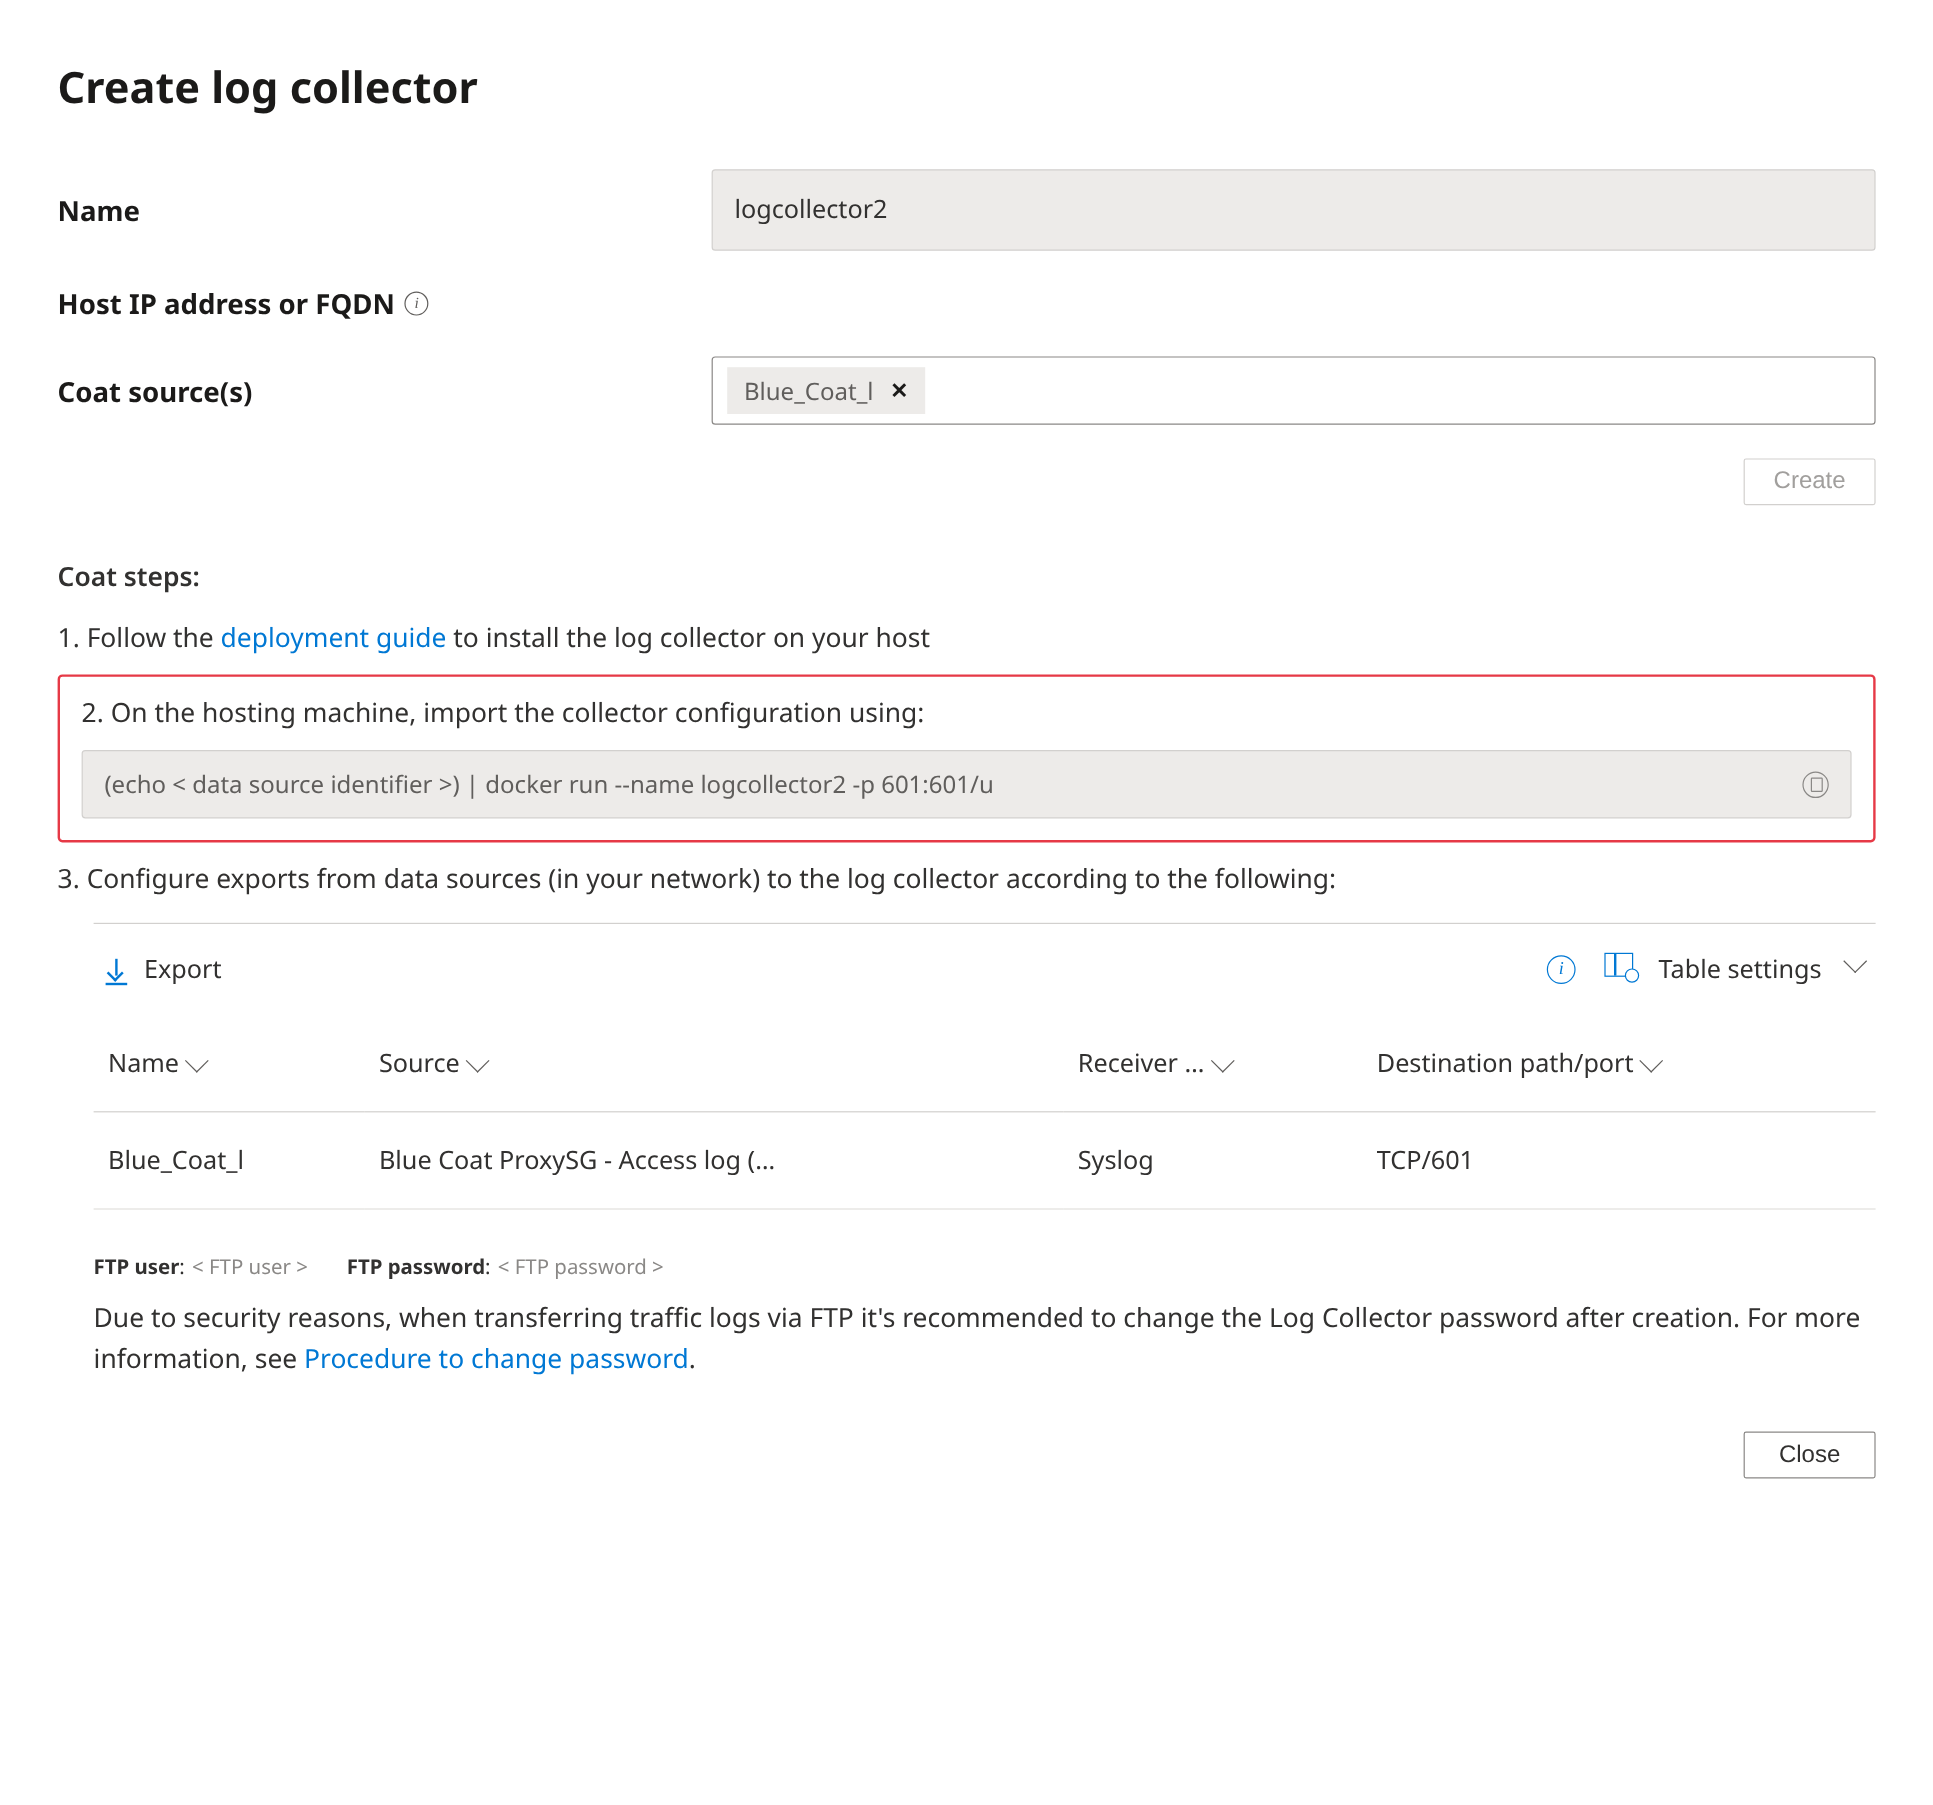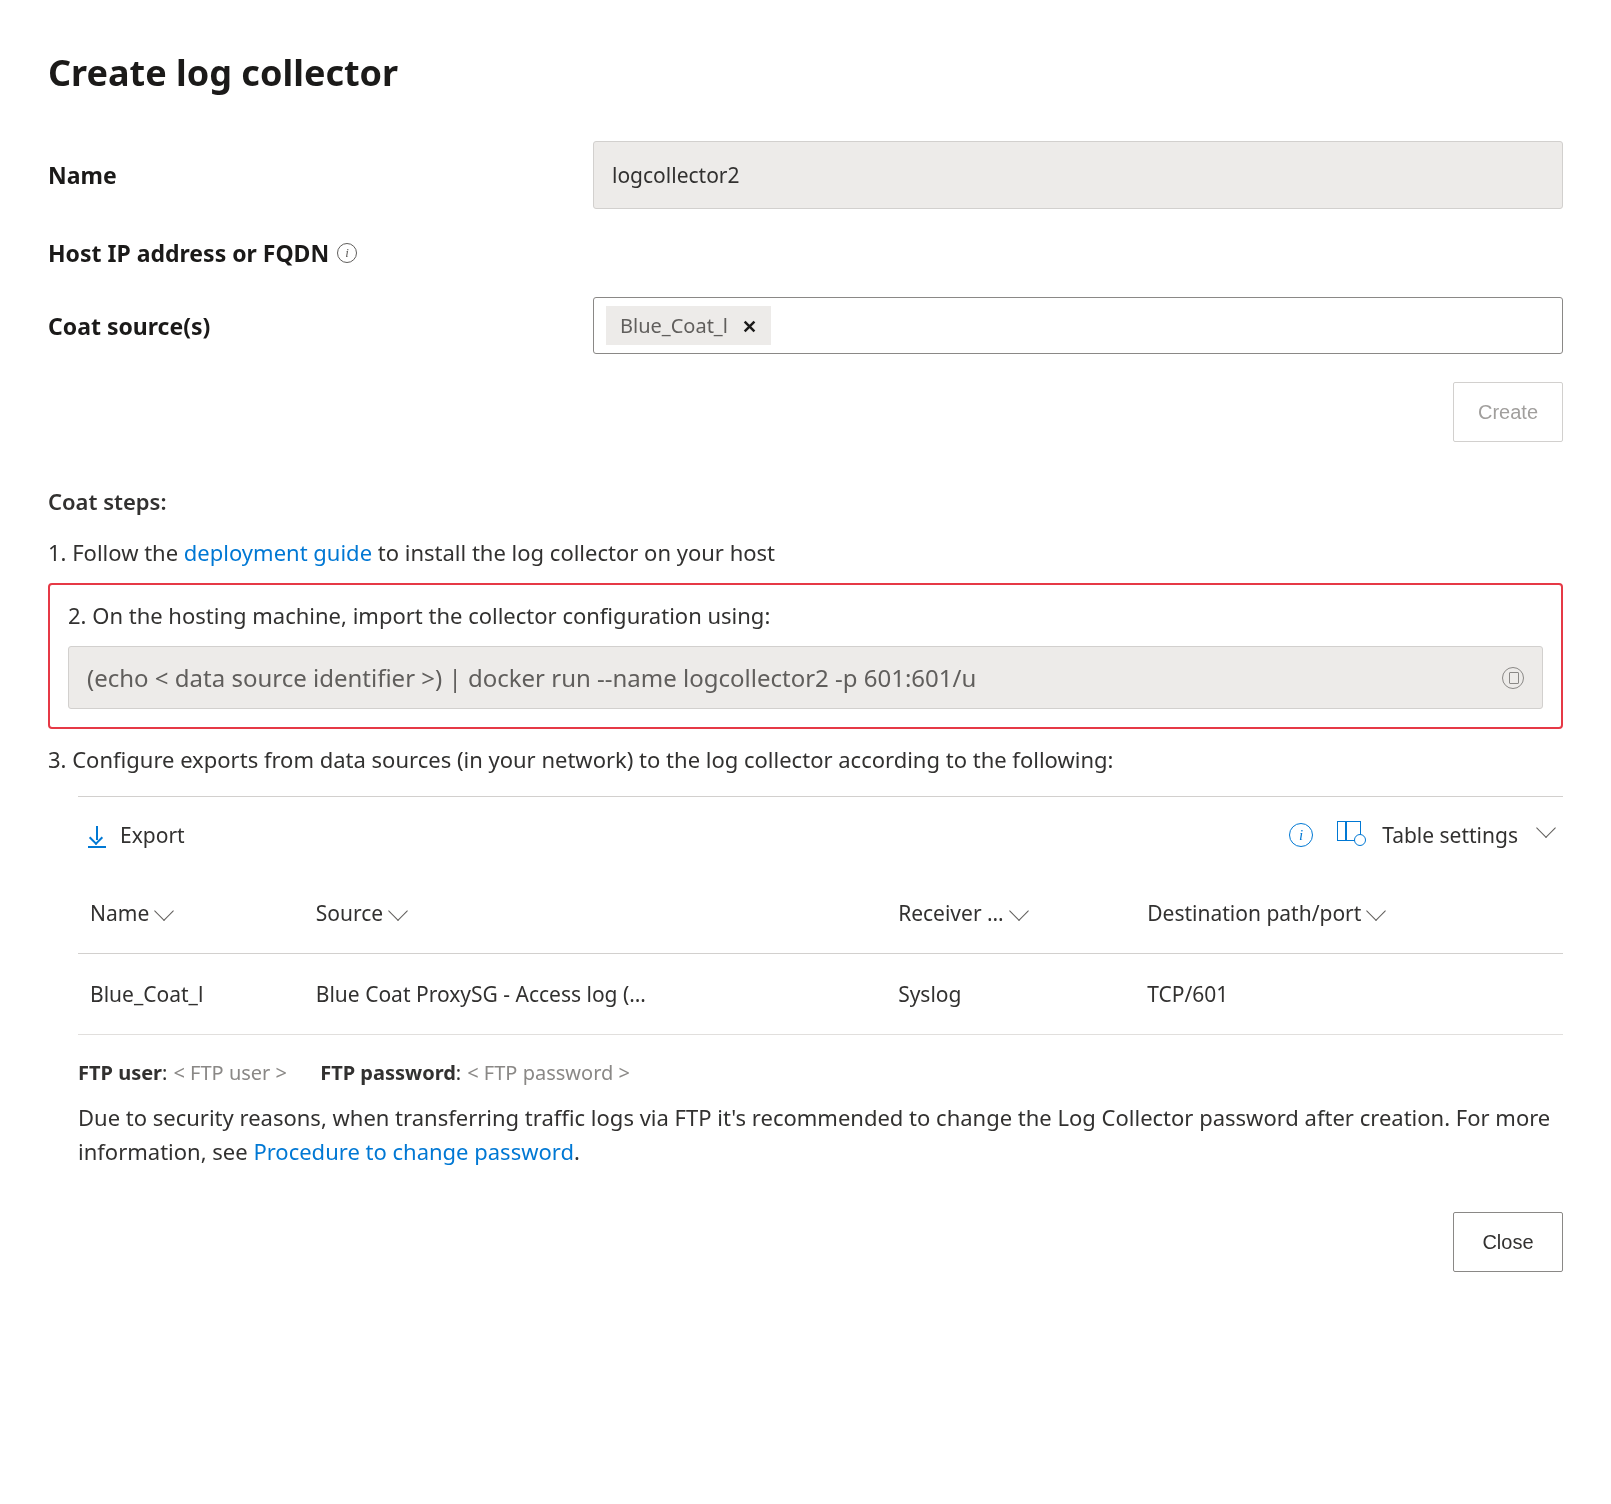--- a/index.html
+++ b/index.html
@@ -85,21 +85,21 @@
     cursor: pointer;
     font-size: 18px;
   }
   .btn-row {
     display: flex;
     justify-content: flex-end;
     margin: 24px 0 44px 0;
   }
   .btn {
     min-width: 110px;
-    height: 60px;
+    height: 39px;
     padding: 0 24px;
     border: 1px solid #8a8886;
     background: #fff;
     font-size: 20px;
     color: #323130;
     cursor: pointer;
     border-radius: 2px;
   }
   .btn:disabled {
     color: #a19f9d;
@@ -121,21 +121,21 @@
     border: 2px solid #e63946;
     border-radius: 4px;
     padding: 14px 18px 18px 18px;
     margin: 10px 0 14px 0;
   }
   .code-block {
     background: #edebe9;
     border: 1px solid #d2d0ce;
     border-radius: 3px;
     padding: 14px 18px;
-    font-size: 24px;
+    font-size: 20px;
     color: #605e5c;
     margin-top: 14px;
     display: flex;
     align-items: center;
     justify-content: space-between;
     gap: 12px;
   }
   .copy-icon {
     width: 22px; height: 22px;
     border: 1.5px solid #8a8886;
@@ -195,21 +195,21 @@
     border-right:2px solid #0078d4;border-bottom:2px solid #0078d4;transform:rotate(45deg);
   }
   .dl-base{position:absolute;left:0;bottom:-4px;width:18px;height:2px;background:#0078d4;}
   table { width:100%; border-collapse:collapse; font-size:21px; }
   th {
     text-align:left; font-weight:400; color:#323130; padding:26px 12px 26px 12px;
     border-bottom:1px solid #d2d0ce;
   }
   th .sort{display:inline-flex;align-items:center;gap:8px;}
   td { padding:26px 12px; border-bottom:1px solid #e1dfdd; color:#323130; }
-  .ftp-row { margin-top:24px; font-size:20px; padding-left:30px; }
+  .ftp-row { margin-top:36px; font-size:17px; padding-left:30px; }
   .ftp-label{font-weight:700;}
   .ftp-val{ color:#8a8886; margin: 0 28px 0 6px;}
   .notice { font-size:22px; line-height:1.55; margin-top:14px; padding-left:30px; }
   .close-row{display:flex;justify-content:flex-end;margin-top:44px;}
 </style>
 </head>
 <body>
 
 <h1>Create log collector</h1>
 

